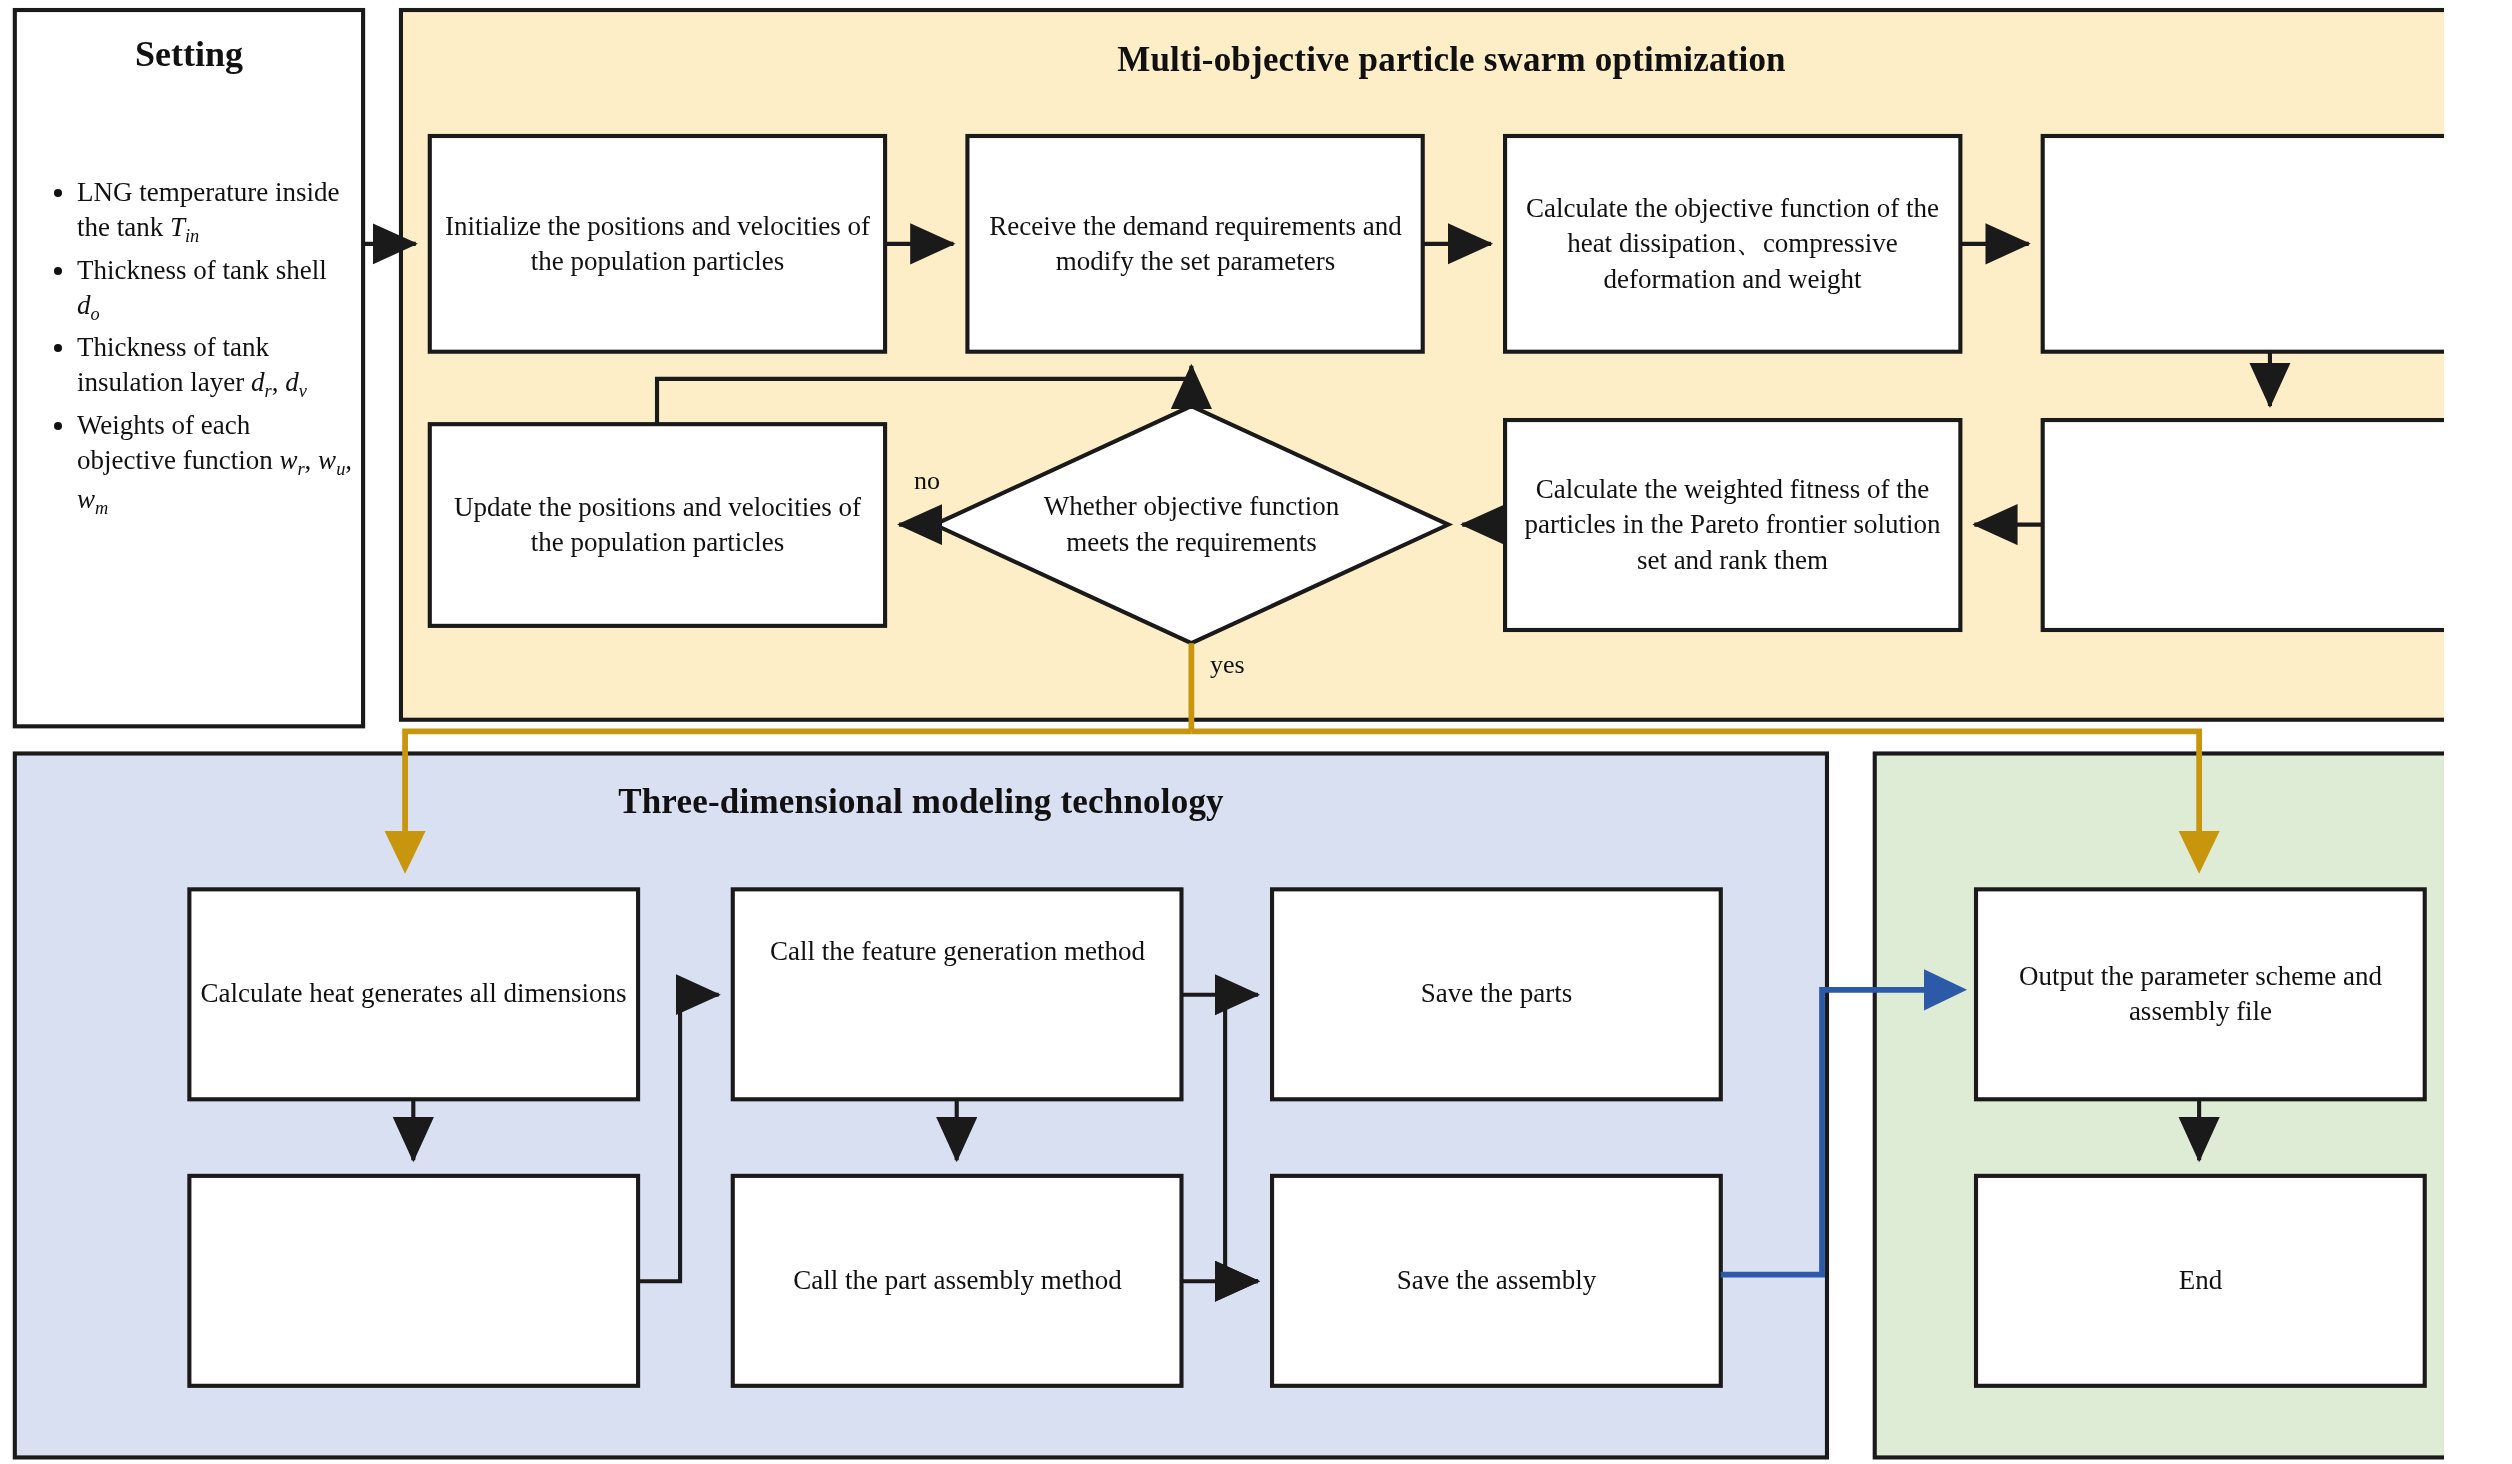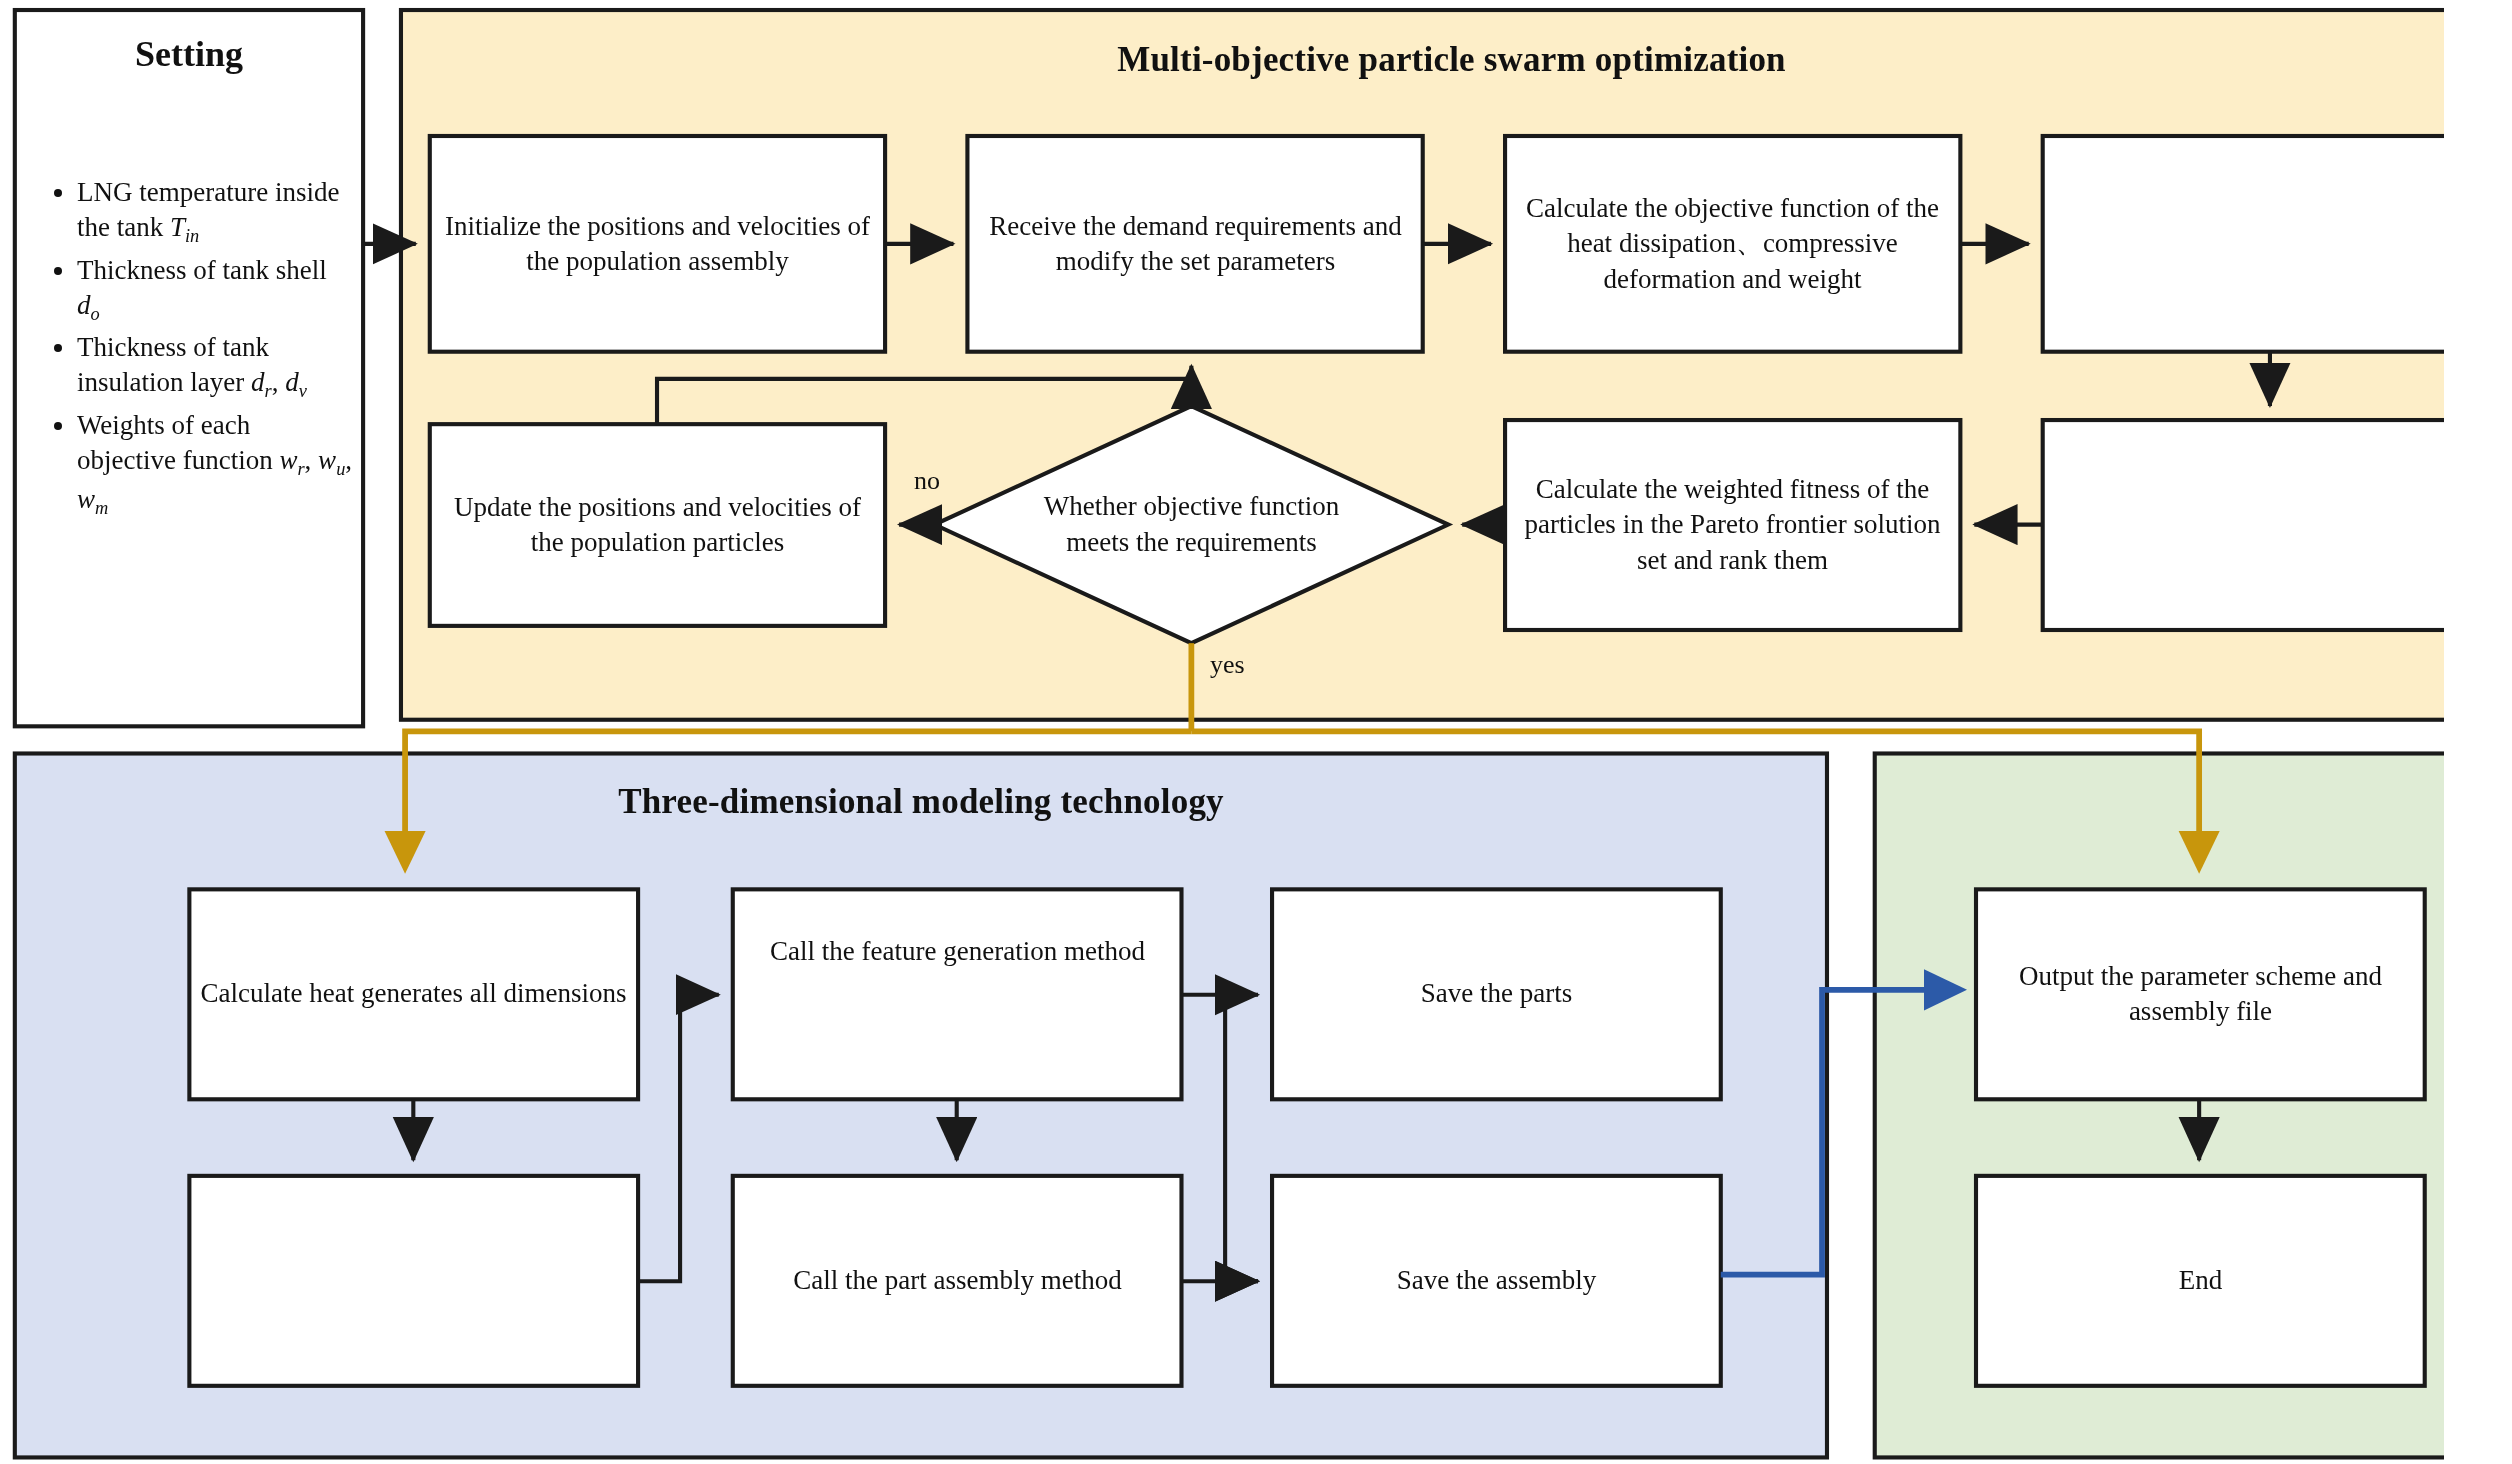--- a/index.html
+++ b/index.html
@@ -112,21 +112,21 @@
       <li>LNG temperature inside the tank <span class="it">T</span><sub class="it">in</sub></li>
       <li>Thickness of tank shell <span class="it">d</span><sub class="it">o</sub></li>
       <li>Thickness of tank insulation layer <span class="it">d</span><sub class="it">r</sub>, <span class="it">d</span><sub class="it">v</sub></li>
       <li>Weights of each objective function <span class="it">w</span><sub class="it">r</sub>, <span class="it">w</span><sub class="it">u</sub>, <span class="it">w</span><sub class="it">m</sub></li>
     </ul>
   </div>
 
   <div class="panel-title" style="left:401px;top:40px;width:2101px;">Multi-objective particle swarm optimization</div>
 
   <div class="node" style="left:430px;top:136px;width:455px;height:216px;">
-    <span>Initialize the positions and velocities of the population assembly</span>
+    <span>Initialize the positions and velocities of the population particles</span>
   </div>
   <div class="node" style="left:968px;top:136px;width:455px;height:216px;">
     <span>Receive the demand requirements and modify the set parameters</span>
   </div>
   <div class="node" style="left:1505px;top:136px;width:455px;height:216px;">
     <span>Calculate the objective function of the heat dissipation、compressive deformation  and weight</span>
   </div>
   <div class="node" style="left:1505px;top:420px;width:455px;height:210px;">
     <span>Calculate the weighted fitness of the particles in the Pareto frontier solution set and rank them</span>
   </div>

